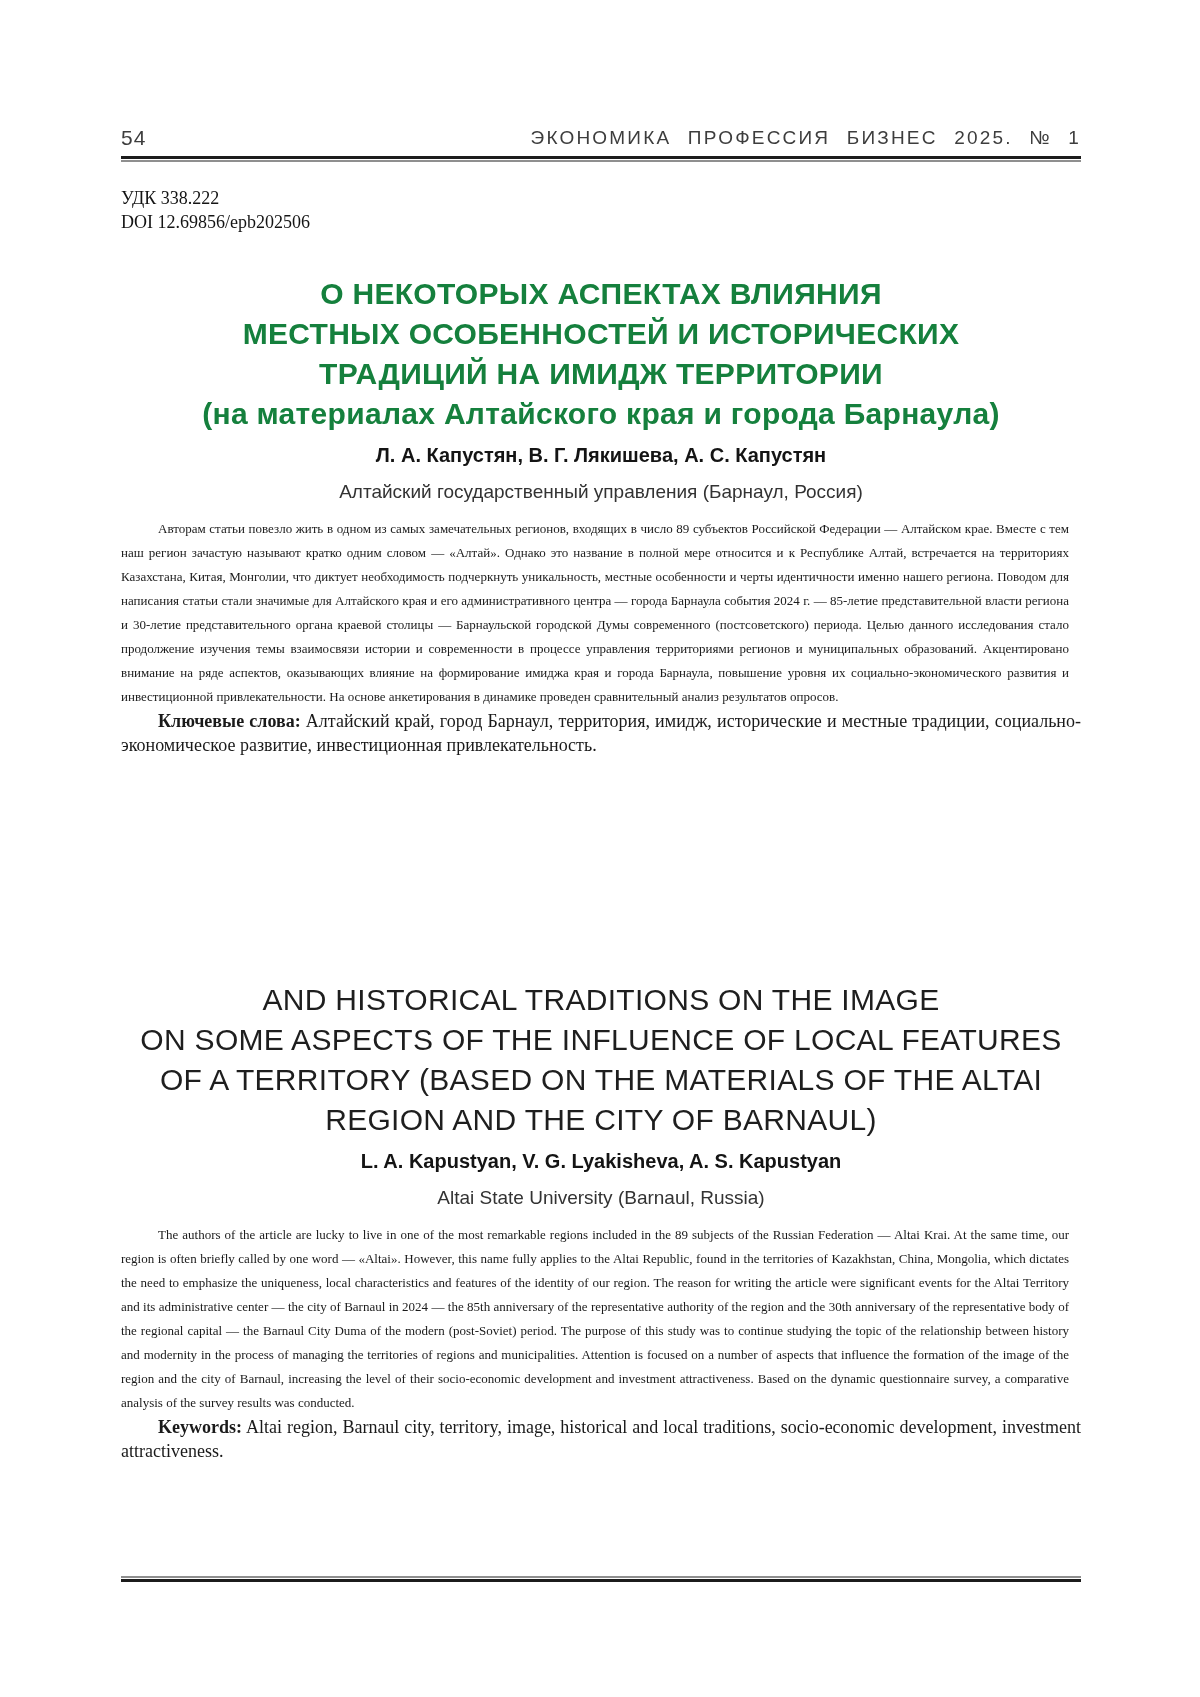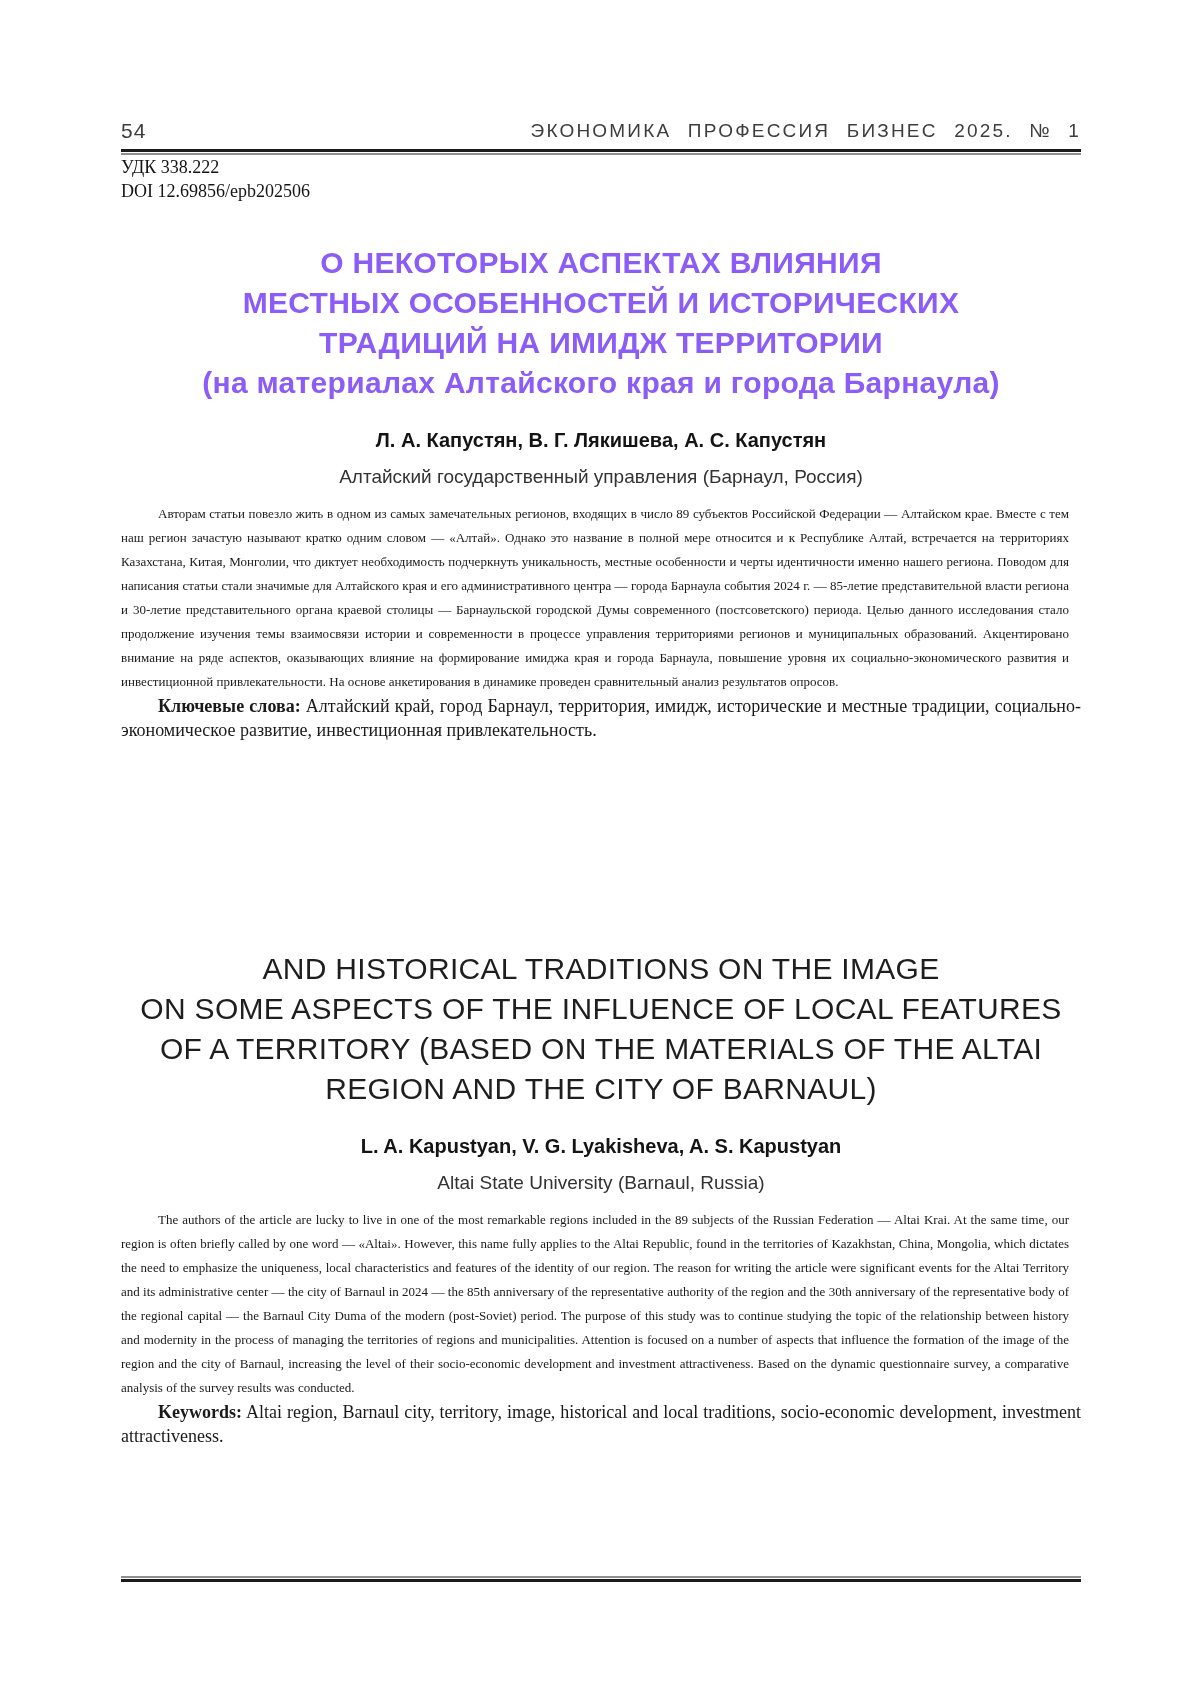--- a/index.html
+++ b/index.html
@@ -10,21 +10,21 @@
     overflow: hidden;
   }
   .page {
     position: relative;
     width: 1200px; height: 1697px;
     background: #ffffff;
     overflow: hidden;
   }
   .content {
     position: absolute;
-    left: 121px; top: 8px;
+    left: 121px; top: 15px;
     width: 960px;
   }
 
   
   .running-head {
     padding-top: 112px;
     display: flex;
     justify-content: space-between;
     align-items: flex-end;
     font-family: "Liberation Sans", sans-serif;
@@ -46,41 +46,42 @@
   .rule-double-bottom {
     position: absolute;
     left: 121px; top: 1576px;
     width: 960px; height: 1px;
     border-top: 2px solid #8f8f8f;
     border-bottom: 3px solid #1c1c1c;
   }
 
   
   .article-meta {
+    margin-top: 24px;
     font-size: 18px;
     line-height: 24px;
     color: #141414;
   }
 
   
   .section-ru { min-height: 794px; }
 
   .article-title {
     text-align: center;
     font-family: "Liberation Sans", sans-serif;
-    color: #8b5cf6;
+    color: #15803d;
     font-size: 30px;
     line-height: 40px;
     letter-spacing: 0.3px;
   }
   .article-title.ru { margin-top: 40px; font-weight: 700; }
   .article-title.en { margin-top: 0; font-weight: 400; color: #1e1e1e; }
 
   .authors-line {
-    margin-top: 26px;
+    margin-top: 10px;
     text-align: center;
     font-family: "Liberation Sans", sans-serif;
     font-weight: 700;
     font-size: 20px;
     line-height: 22px;
     color: #141414;
   }
   .affiliation-line {
     margin-top: 15px;
     text-align: center;

